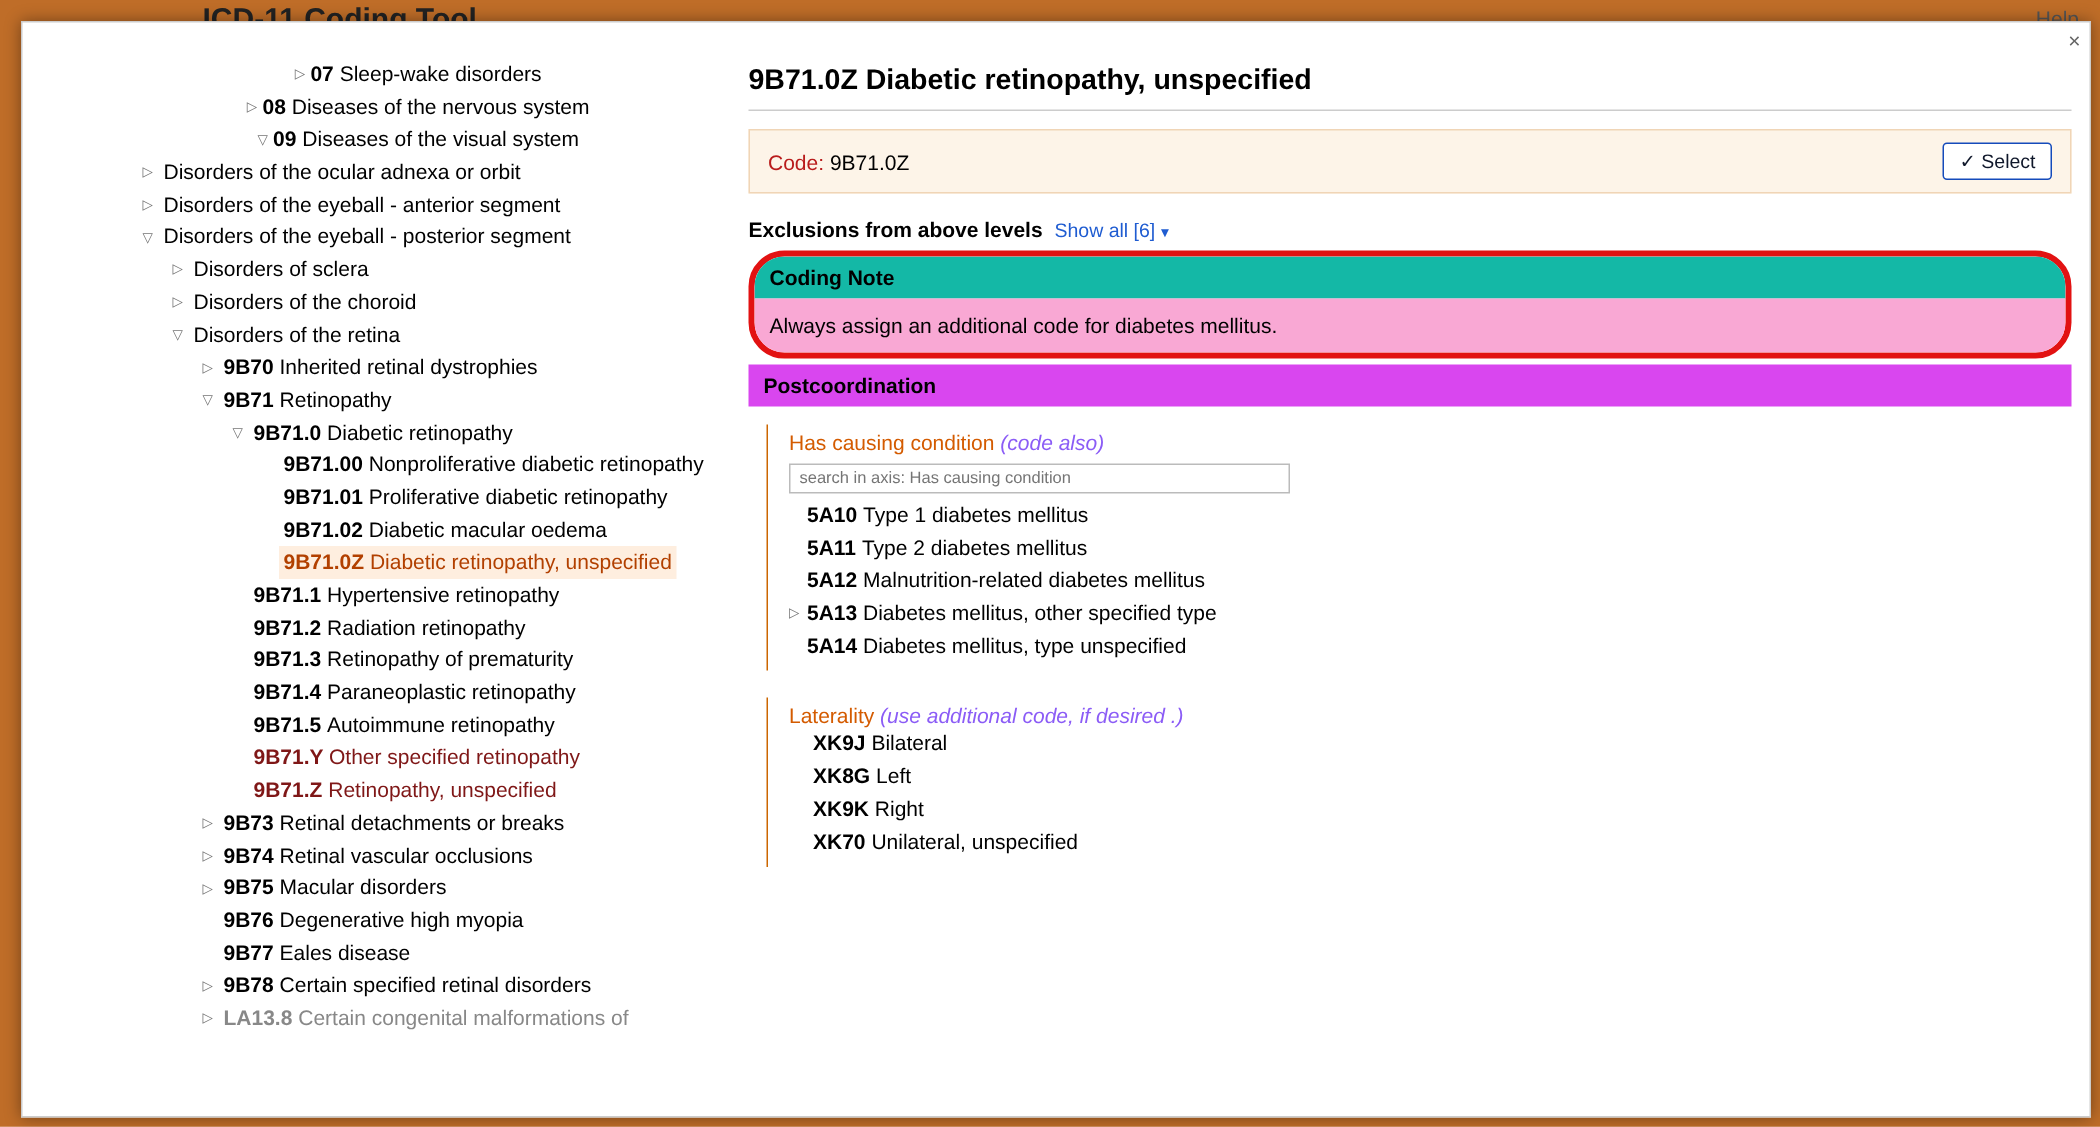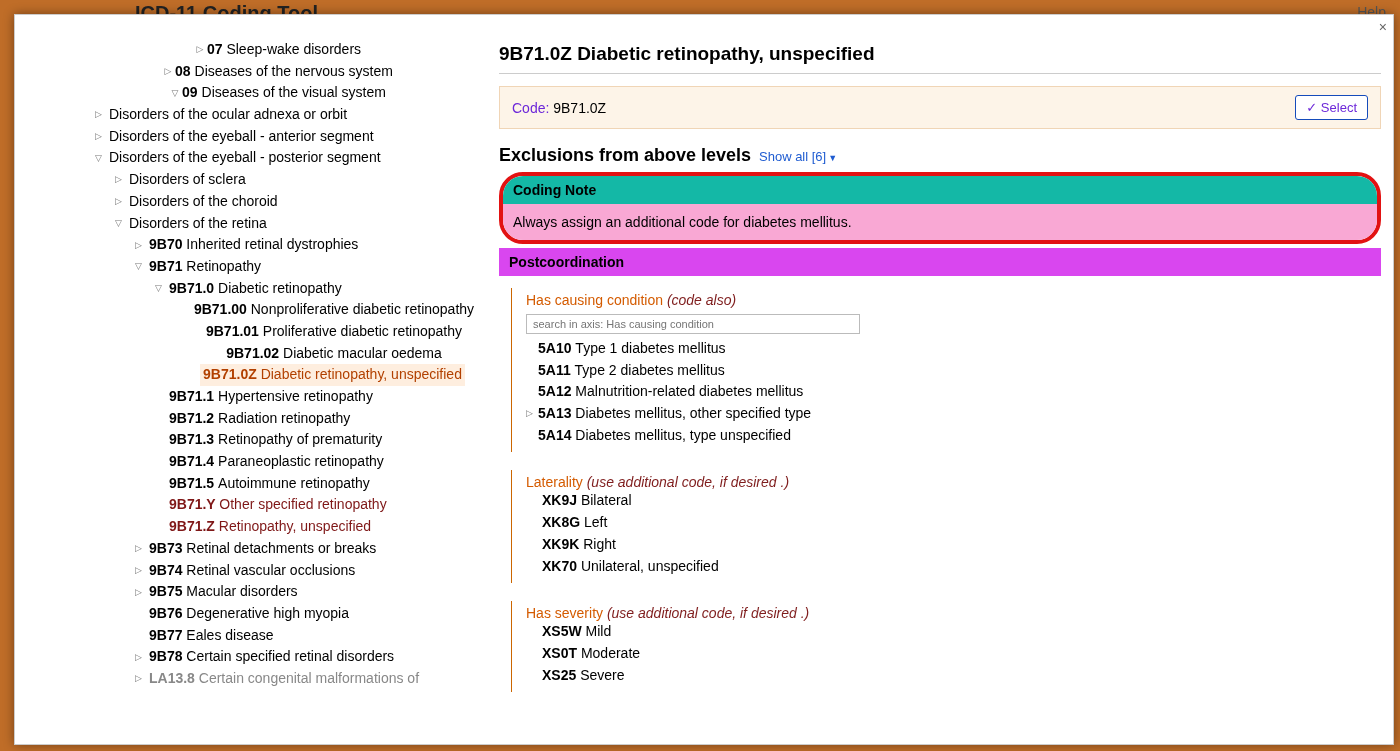--- a/index.html
+++ b/index.html
@@ -66,21 +66,21 @@
   .tree div.node {
     line-height: 1.55;
     white-space: nowrap;
     cursor: pointer;
   }
   .tree .lvl0 { padding-left: 20px; text-align: center; }
   .tree .lvl1 { padding-left: 40px; }
   .tree .lvl2 { padding-left: 60px; }
   .tree .lvl3 { padding-left: 80px; }
   .tree .lvl4 { padding-left: 100px; }
-  .tree .lvl5 { padding-left: 120px; text-align: center; }
+  .tree .lvl5 { padding-left: 120px; }
   .tri {
     display: inline-block;
     width: 14px;
     color: #777;
     font-size: 9px;
     vertical-align: middle;
   }
   .code { font-weight: bold; }
   .selected {
     background: #feeedf;
@@ -100,32 +100,32 @@
   .title-hr { border: none; border-top: 1px solid #ccc; margin: 0 0 12px 0;}
   .code-box {
     border: 1px solid #f0d5b6;
     background: #fdf4e8;
     padding: 8px 12px;
     display: flex;
     justify-content: space-between;
     align-items: center;
     margin-bottom: 16px;
   }
-  .code-label { color: #6d28d9; }
+  .code-label { color: #b91c1c; }
   .select-btn {
     border: 1px solid #154bbb;
     background: #fff;
-    color: #6d28d9;
+    color: #0f172a;
     padding: 4px 10px;
     border-radius: 3px;
     cursor: pointer;
     font-size: 13px;
   }
   .section-row { margin-bottom: 6px; }
-  .section-row b { font-size: 18px; }
+  .section-row b { font-size: 14px; }
   .show-all { color: #1f5cd1; font-size: 13px; cursor: pointer; margin-left: 4px;}
   .caret-down { font-size: 9px; color: #1f5cd1; margin-left: 2px; vertical-align: middle;}
   .coding-note-box {
     border: 4px solid #e21212;
     border-radius: 24px;
     overflow: hidden;
     margin-bottom: 4px;
   }
   .grey-header {
     background: #14b8a6;
@@ -145,21 +145,21 @@
   .axis-block {
     border-left: 1px solid #cc6600;
     margin: 0 0 18px 12px;
     padding: 4px 0 6px 14px;
   }
   .axis-title {
     color: #d45b00;
     display: inline;
   }
   .axis-hint {
-    color: #7f1d1d;
+    color: #8b5cf6;
     font-style: italic;
   }
   .axis-search {
     display: block;
     margin: 6px 0 4px 0;
     width: 320px;
     padding: 3px 6px;
     border: 1px solid #bbb;
     color: #888;
     font-size: 11px;
@@ -256,22 +256,16 @@
             <div class="axis-item"><span class="tri" style="margin-left: -16px;">▷</span><span class="code">5A13 </span><span>Diabetes mellitus, other specified type</span></div>
             <div class="axis-item"><span class="tri" style="margin-left: -16px;"></span><span class="code">5A14 </span><span>Diabetes mellitus, type unspecified</span></div>
           </div>
           <div class="axis-block">
             <div><span class="axis-title">Laterality </span><span class="axis-hint">(use additional code, if desired .)</span></div>
             <div class="axis-item"><span class="code">XK9J </span><span>Bilateral</span></div>
             <div class="axis-item"><span class="code">XK8G </span><span>Left</span></div>
             <div class="axis-item"><span class="code">XK9K </span><span>Right</span></div>
             <div class="axis-item"><span class="code">XK70 </span><span>Unilateral, unspecified</span></div>
           </div>
-          <div class="axis-block">
-            <div><span class="axis-title">Has severity </span><span class="axis-hint">(use additional code, if desired .)</span></div>
-            <div class="axis-item"><span class="code">XS5W </span><span>Mild</span></div>
-            <div class="axis-item"><span class="code">XS0T </span><span>Moderate</span></div>
-            <div class="axis-item"><span class="code">XS25 </span><span>Severe</span></div>
-          </div>
         </div>
     </div>
   </div>
 </div>
 
 </body></html>

